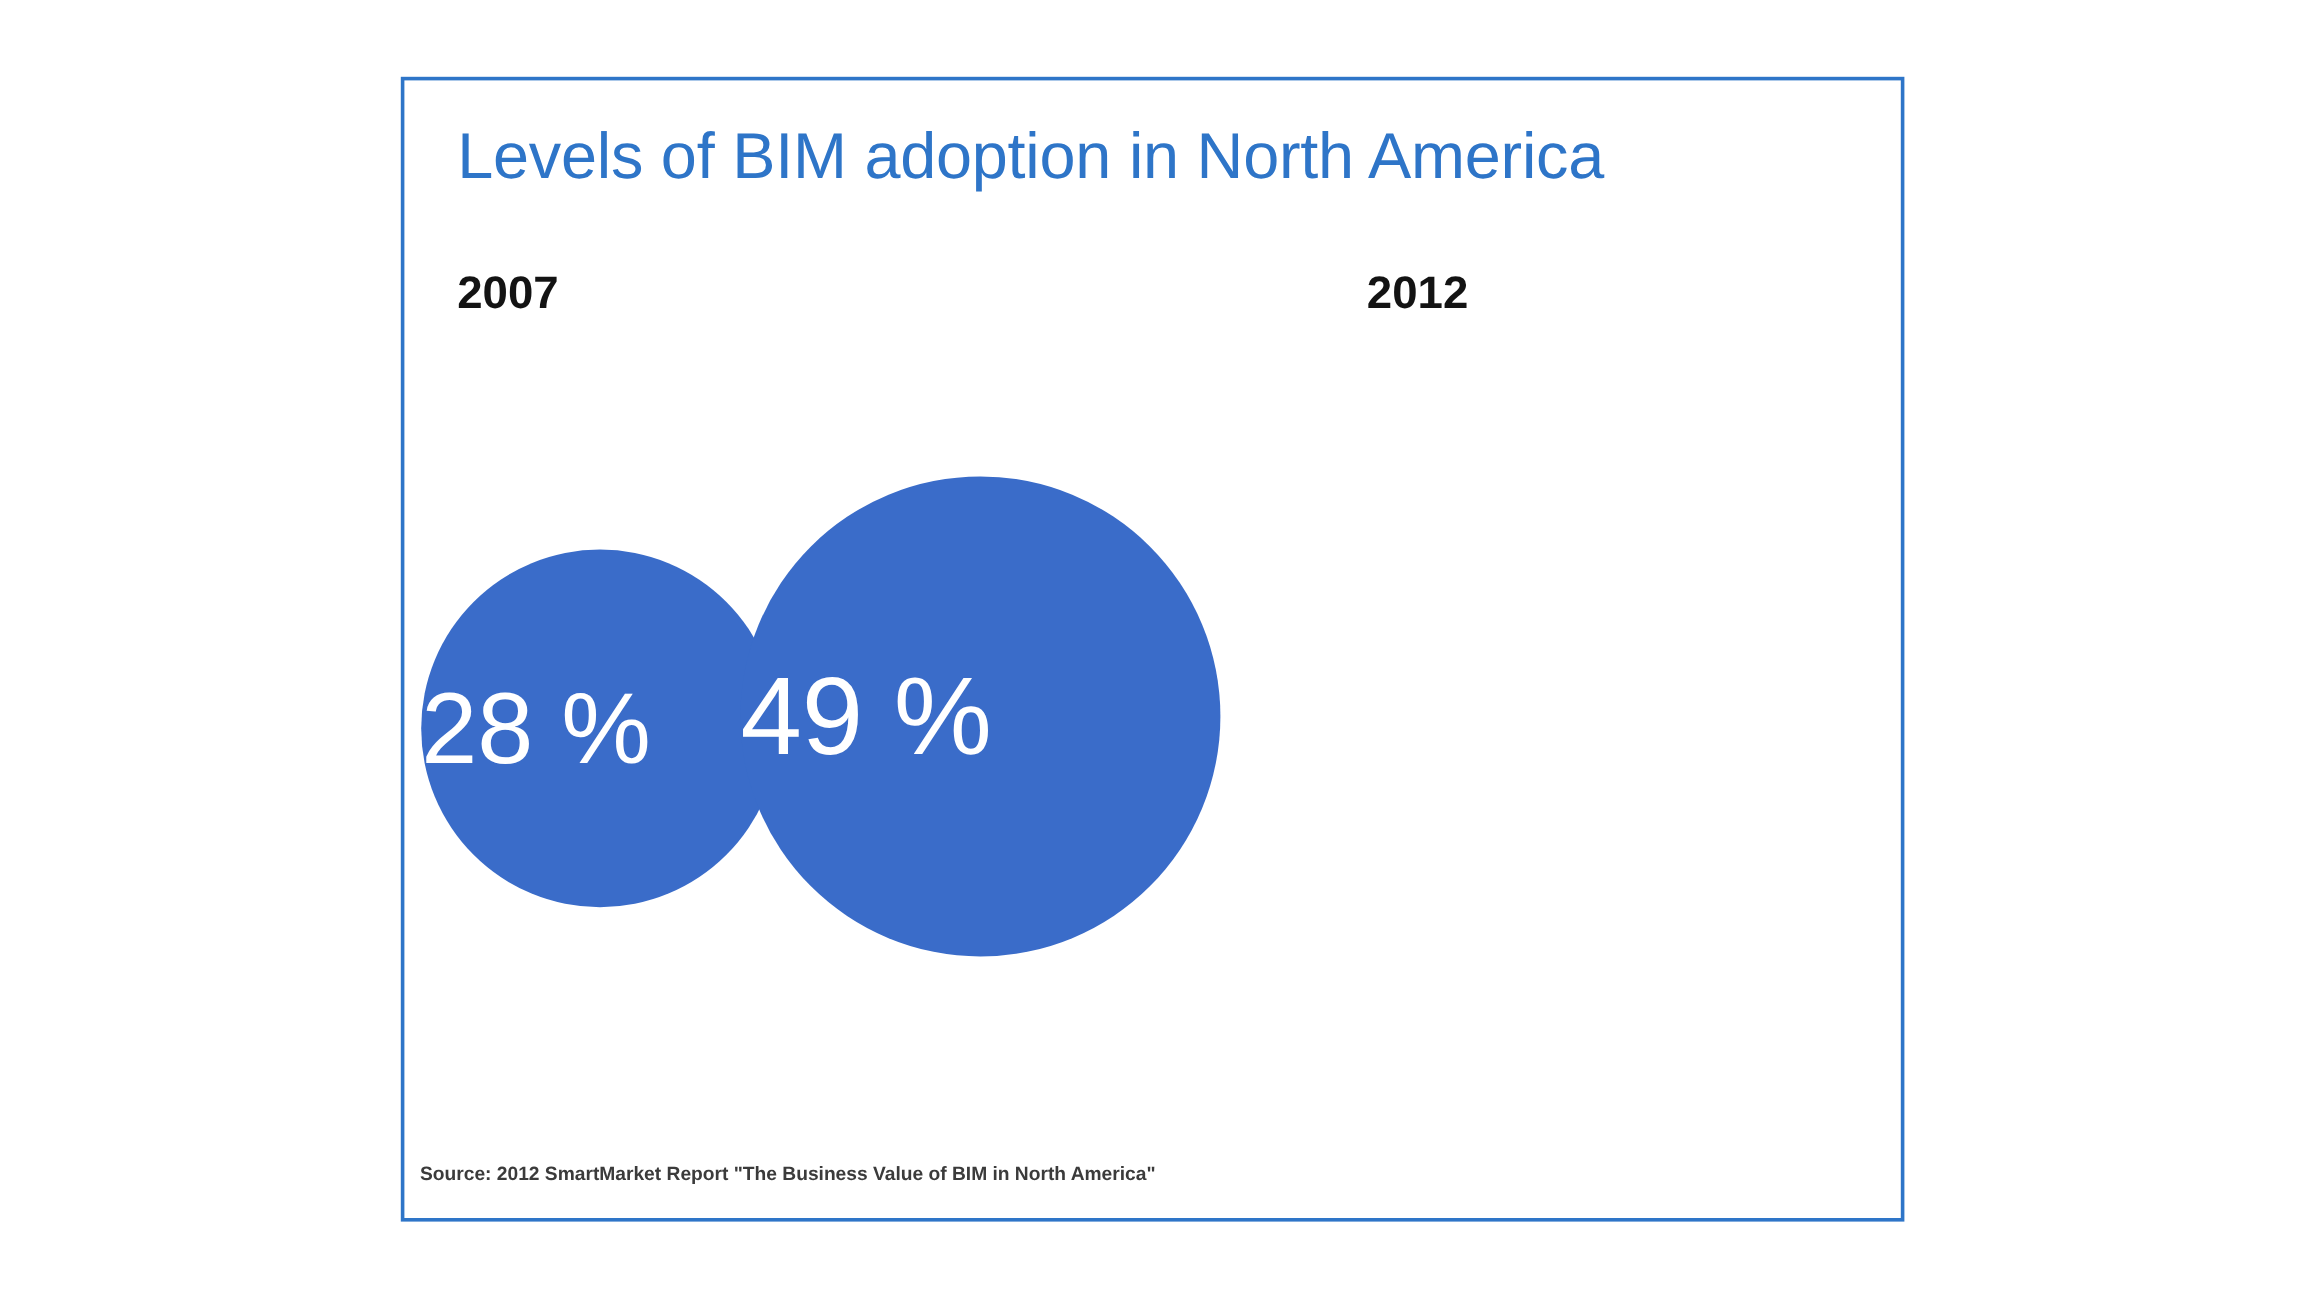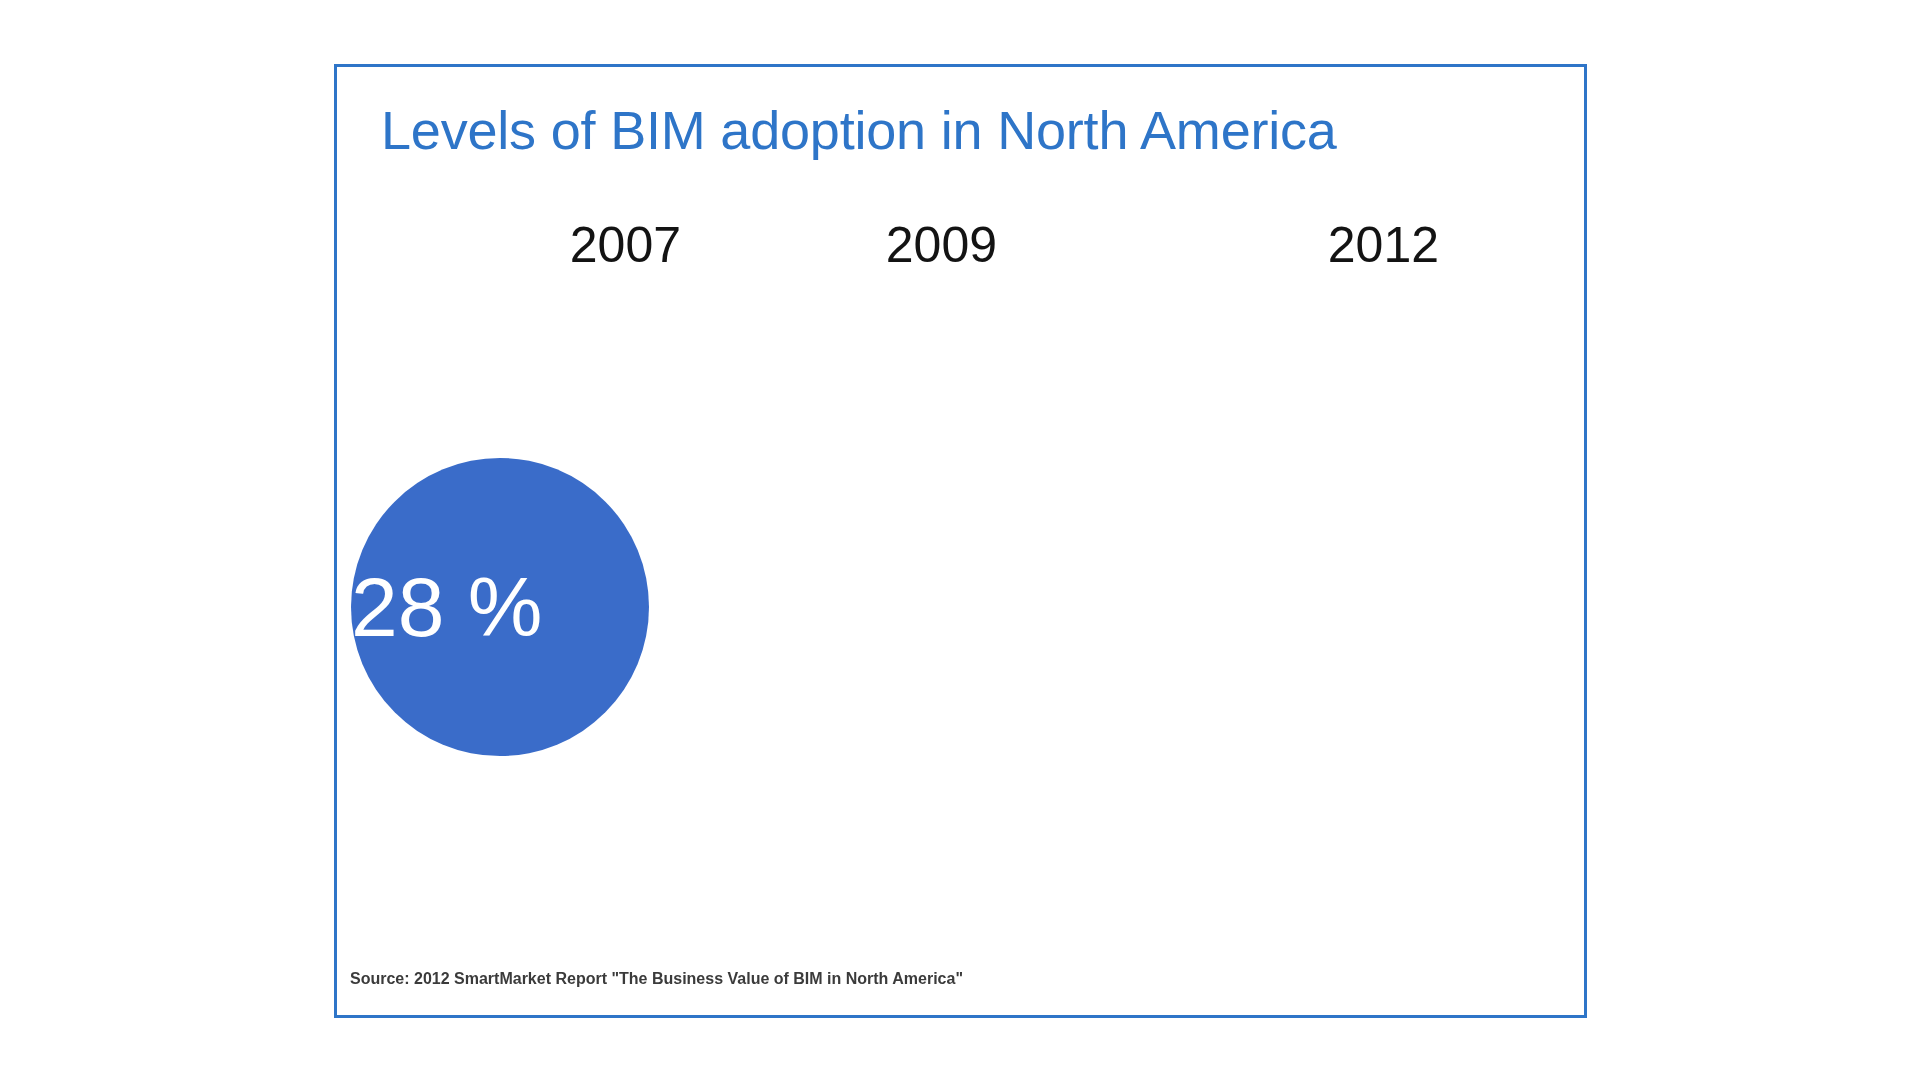--- a/index.html
+++ b/index.html
@@ -39,25 +39,25 @@
     line-height: 62px;
     font-weight: 400;
     color: #2e75c8;
     letter-spacing: -0.2px;
     white-space: nowrap;
   }
 
   
   .year-label {
     position: absolute;
-    font-size: 50px;
+    font-size: 38px;
     line-height: 50px;
-    font-weight: 400;
+    font-weight: 700;
     color: #131313;
-    text-align: right;
+    text-align: left;
     white-space: nowrap;
   }
   #year-label-0 { left: 44px;  top: 153px; width: 300px; }
   #year-label-1 { left: 360px; top: 153px; width: 300px; }
   #year-label-2 { left: 802px; top: 153px; width: 300px; }
 
   
   .bubble {
     position: absolute;
     border-radius: 50%;
@@ -96,24 +96,26 @@
   }
 </style>
 </head>
 <body>
 
 <div id="slide-frame">
 
   <div id="chart-title">Levels of BIM adoption in North America</div>
 
   <div class="year-label" id="year-label-0">2007</div>
-  <div class="year-label" id="year-label-1">2009</div>
   <div class="year-label" id="year-label-2">2012</div>
 
   <div class="bubble" id="bubble-0">
     <span class="bubble-value">28 %</span>
   </div>
 
+  <div class="bubble" id="bubble-1">
+    <span class="bubble-value">49 %</span>
+  </div>
 
 
   <div id="source-note">Source: 2012 SmartMarket Report "The Business Value of BIM in North America"</div>
 
 </div>
 
 </body></html>

